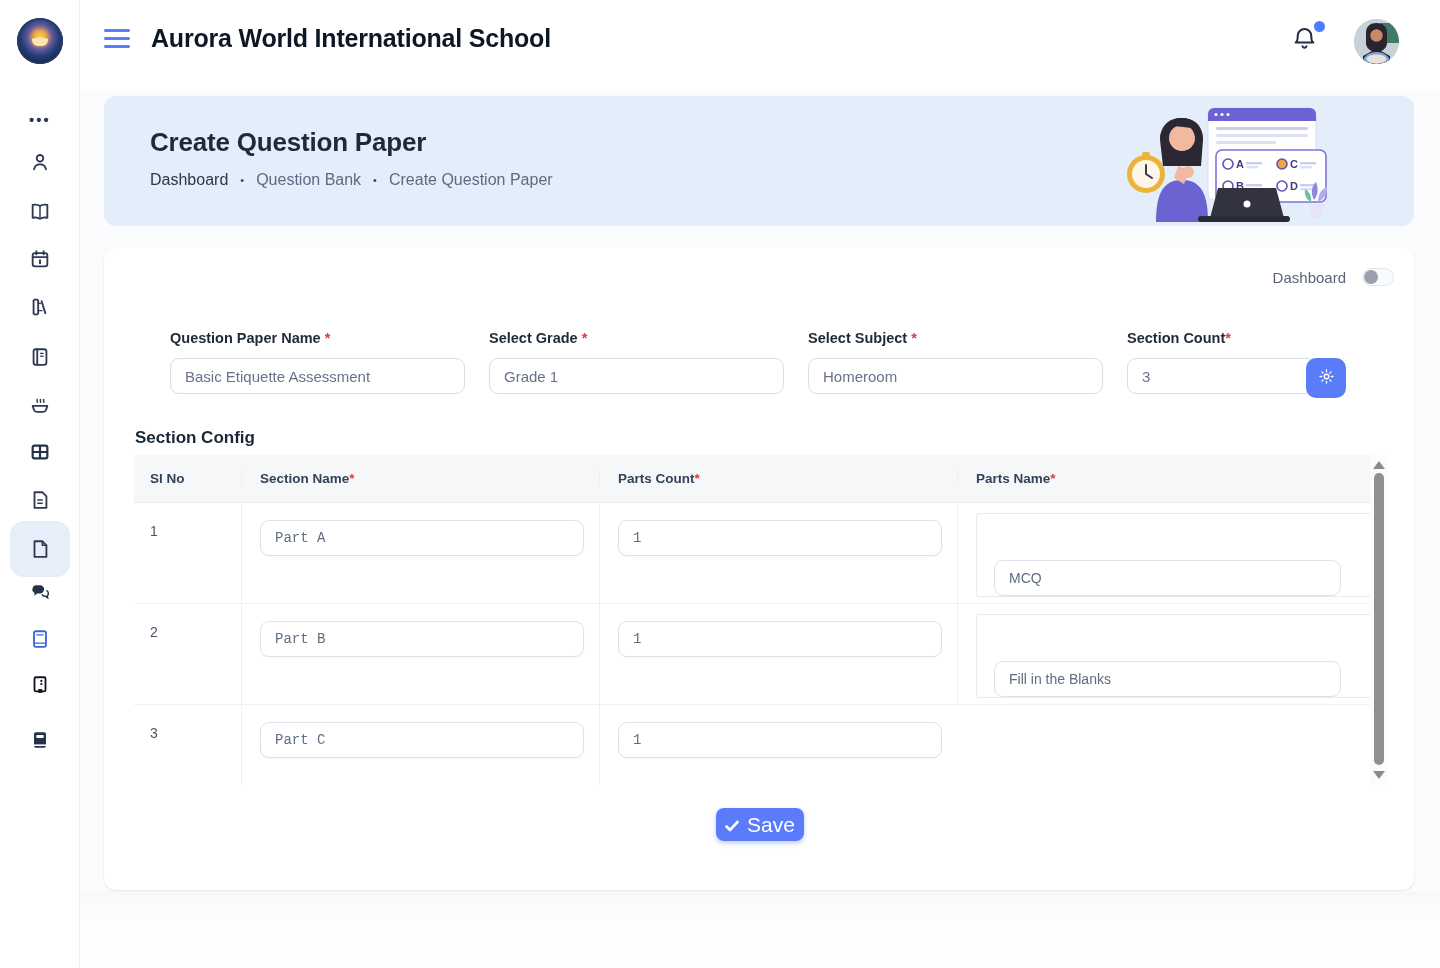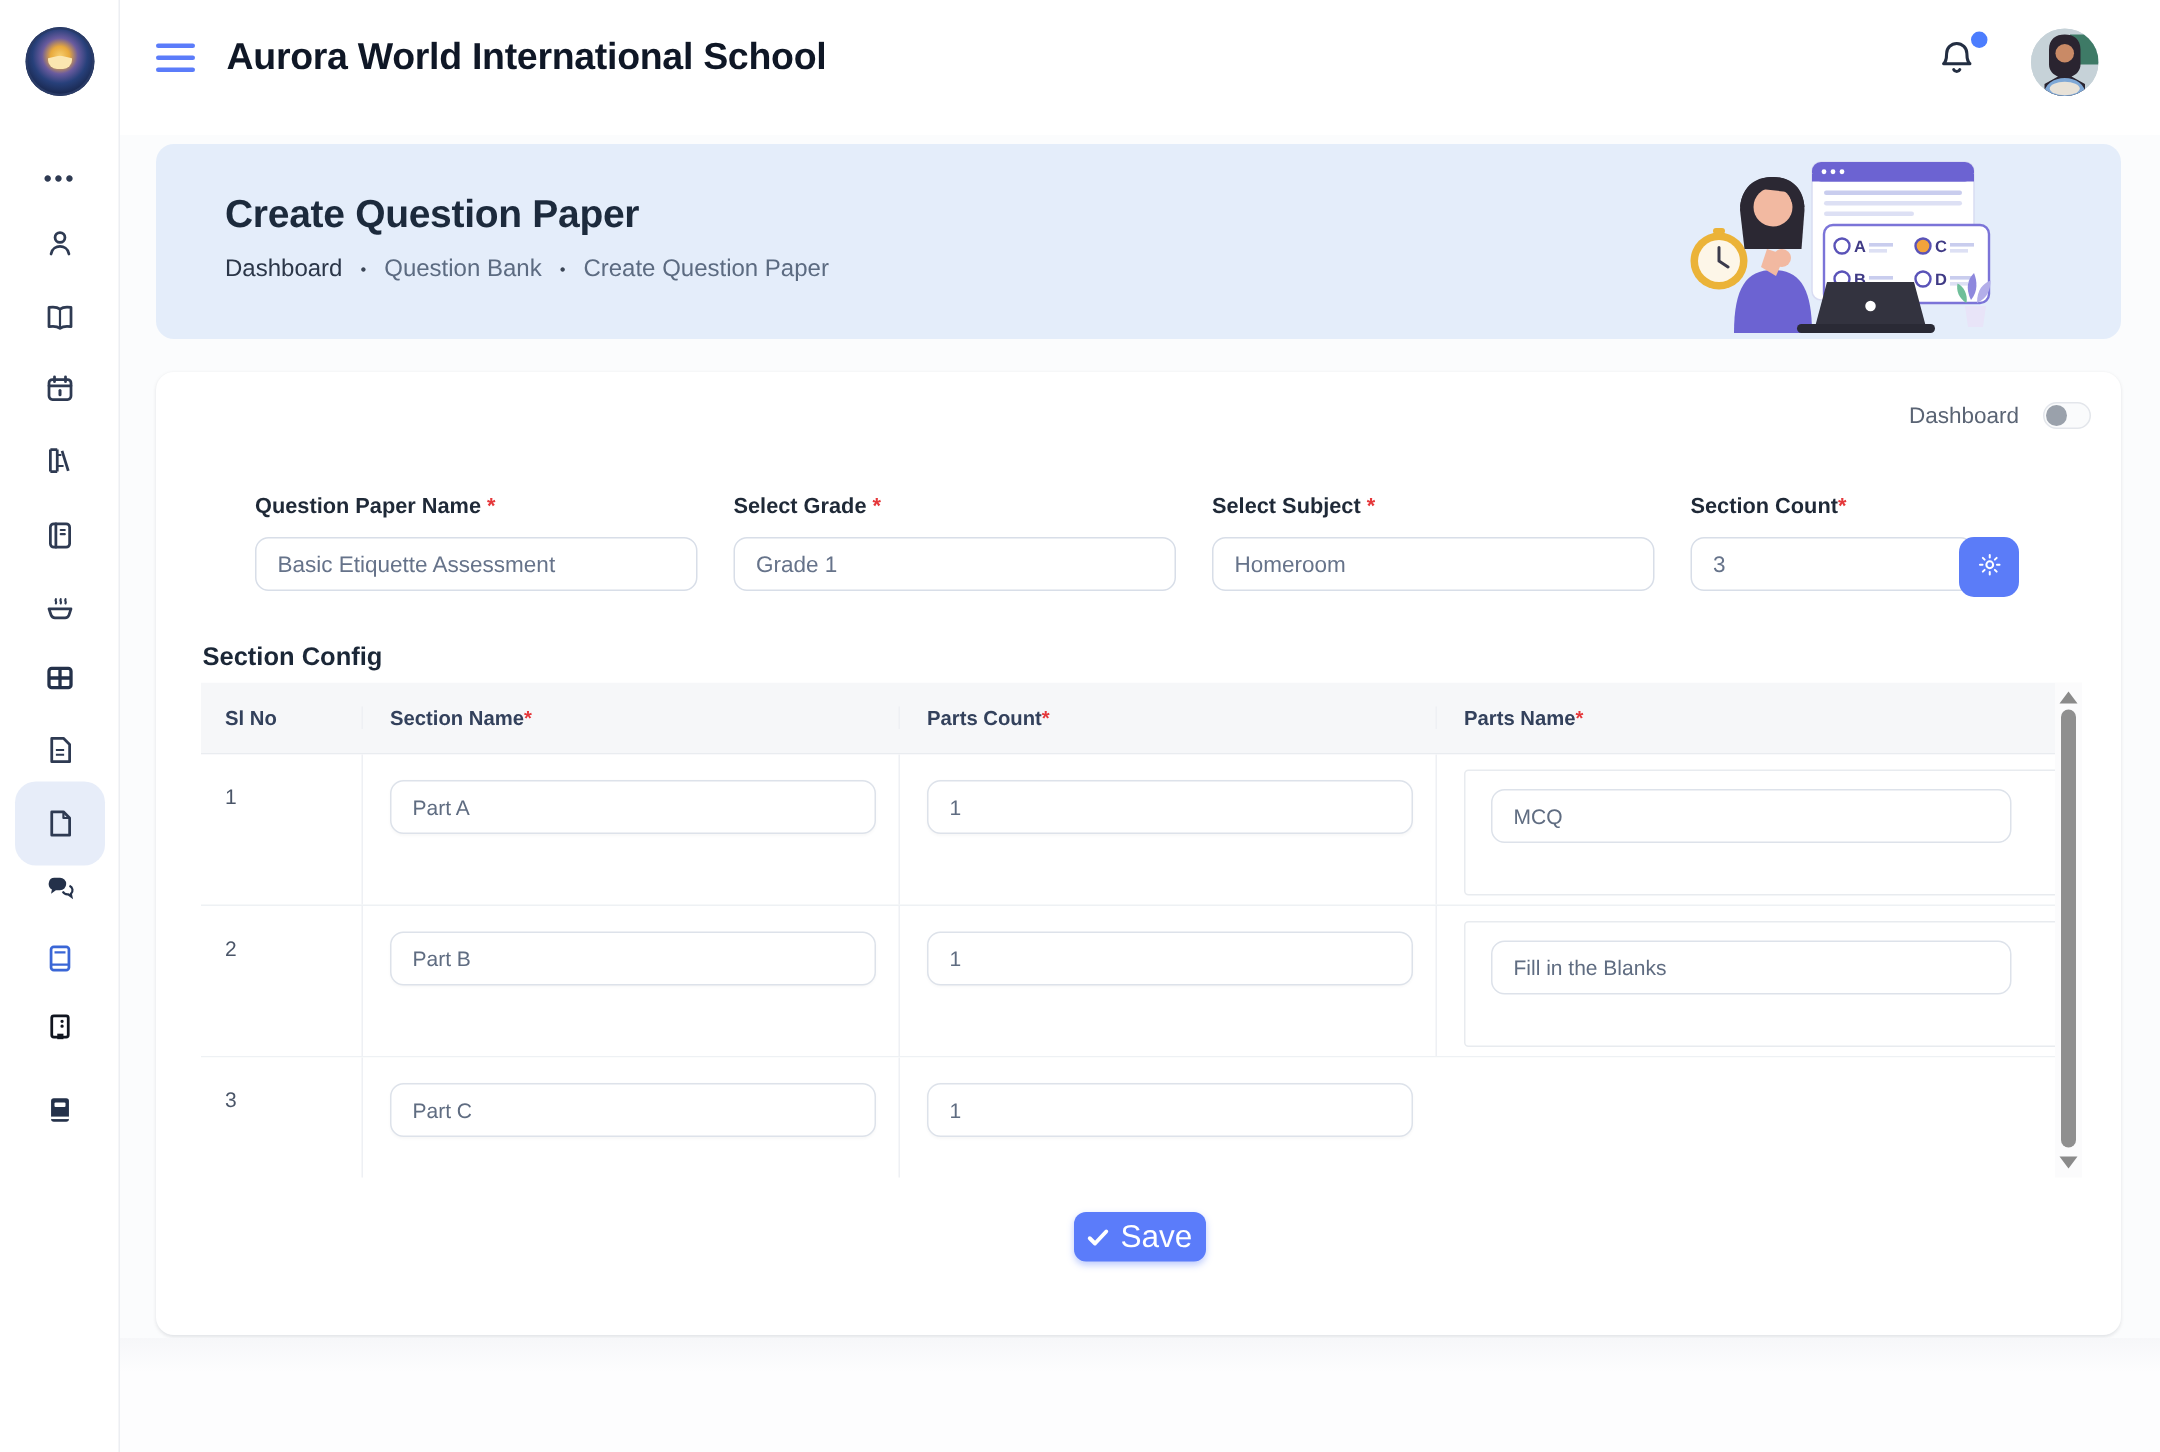--- a/index.html
+++ b/index.html
@@ -58,22 +58,22 @@
   .table-scroll { position:absolute; left:0; top:0; width:1236px; height:330px; overflow:hidden; }
   .thead { display:flex; height:48px; background:#F6F7F9; border-bottom:1px solid #E9ECF0; align-items:center; }
   .th { font-size:13.5px; font-weight:700; color:#33415C; }
   .col1 { width:107px; padding-left:16px; }
   .col2 { width:358px; padding-left:18px; border-left:1px solid #EEF0F4; }
   .col3 { width:358px; padding-left:18px; border-left:1px solid #EEF0F4; }
   .col4 { width:413px; padding-left:18px; border-left:1px solid #EEF0F4; }
   .trow { display:flex; height:101px; border-bottom:1px solid #EEF1F4; background:#fff; }
   .trow .cell { height:100%; }
   .slno { font-size:14px; color:#4A5568; padding-top:20px; }
-  .cell-input { margin-top:17px; width:324px; height:36px; border:1px solid #DDE2EA; border-radius:9px; padding:0 14px; font-size:14px; color:#5F6C81; outline:none; background:#fff; font-family:Liberation Sans, sans-serif; box-shadow:0 1px 2px rgba(16,24,40,.03); }
-  .pname-card { margin-top:10px; width:448px; height:84px; border:1px solid #E8EBEF; border-radius:3px; display:flex; align-items:flex-start; padding:12px 17px; background:#fff; }
+  .cell-input { margin-top:17px; width:324px; height:36px; border:1px solid #DDE2EA; border-radius:9px; padding:0 14px; font-size:14px; color:#5F6C81; outline:none; background:#fff; font-family:Liberation Mono, monospace; box-shadow:0 1px 2px rgba(16,24,40,.03); }
+  .pname-card { margin-top:10px; width:448px; height:84px; border:1px solid #E8EBEF; border-radius:3px; display:flex; align-items:flex-end; padding:0 17px; background:#fff; }
   .pname-input { width:347px; height:36px; border:1px solid #DDE2EA; border-radius:9px; padding:0 14px; font-size:14px; color:#5F6C81; outline:none; background:#fff; font-family:"Liberation Sans",sans-serif; }
 
   
   .vscroll { position:absolute; right:0; top:0; width:18px; height:330px; background:#FBFBFC; }
   .arrow { position:absolute; left:3px; width:0; height:0; border-left:6px solid transparent; border-right:6px solid transparent; cursor:pointer; }
   .arrow.up { top:6px; border-bottom:8px solid #8A8A8A; }
   .arrow.down { bottom:6px; border-top:8px solid #8A8A8A; }
   .thumb { position:absolute; left:4px; top:18px; width:10px; height:292px; background:#8F8F8F; border-radius:6px; cursor:pointer; }
 
   .save-btn { position:absolute; left:612px; top:560px; width:88px; height:33px; background:#5B7CFA; color:#fff; border:none; border-radius:8px;

